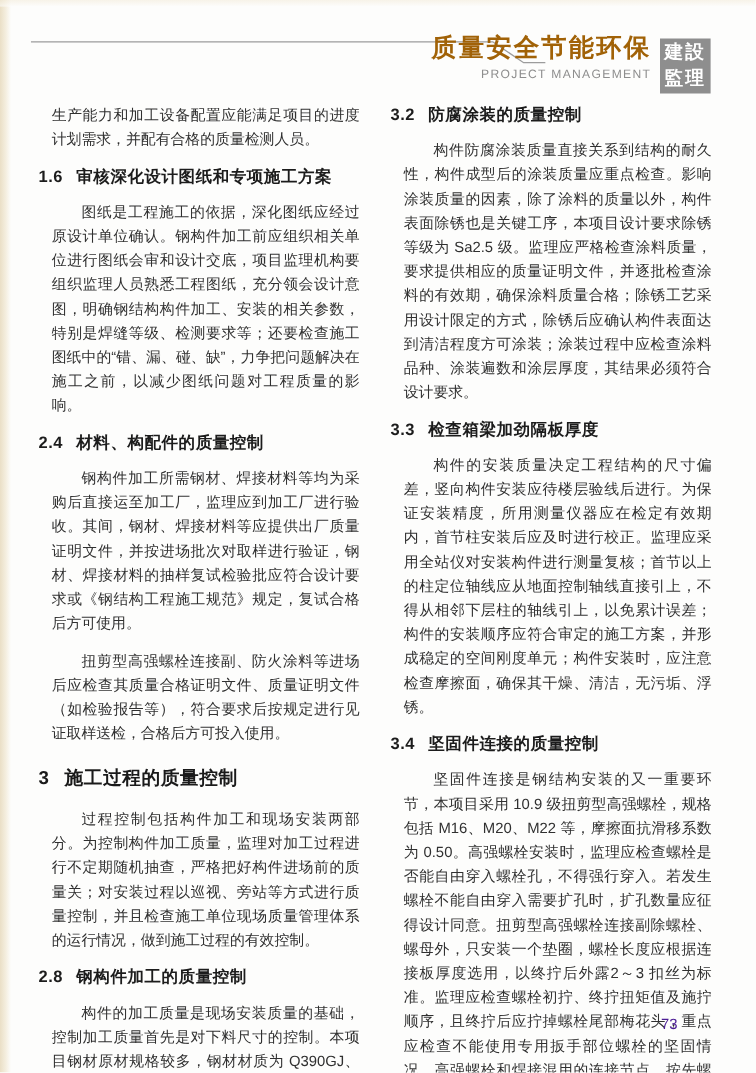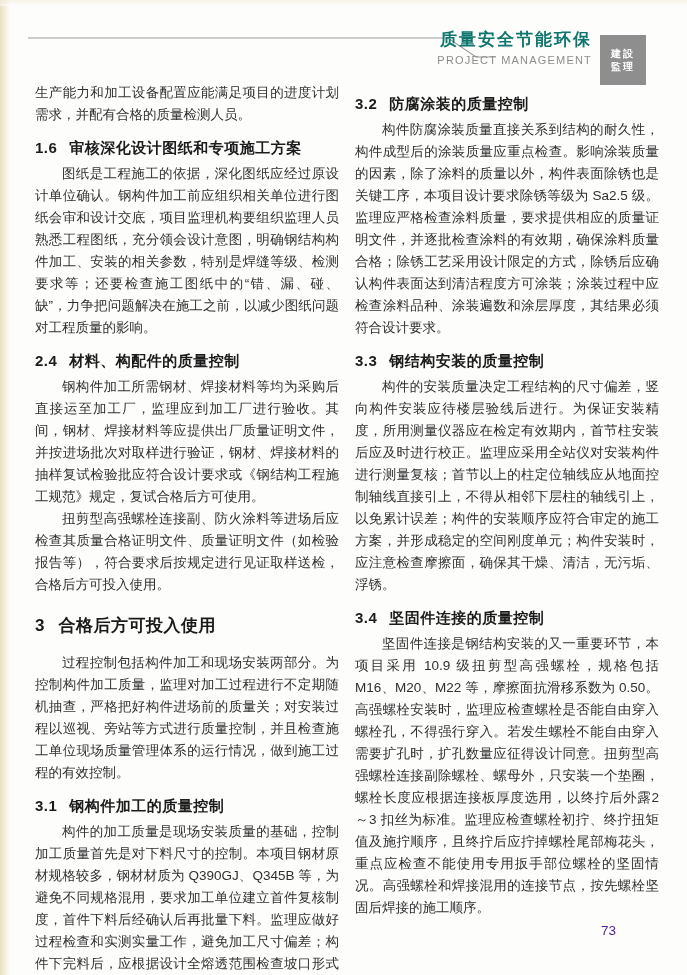--- a/index.html
+++ b/index.html
@@ -15,37 +15,37 @@
     background:linear-gradient(to right,#eadfc6,#f5efe0 55%,#fdfdfc);
   }
   .scan-edge-top{
     position:absolute;left:0;top:0;width:687px;height:6px;
     background:linear-gradient(to bottom,#f3ecdb,#fdfdfc);
     opacity:.6;
   }
   
   .hdr-rule{position:absolute;left:28px;top:36px;width:468px;height:26px;}
   .hdr-titles{position:absolute;right:95px;top:28px;text-align:right;}
-  .hdr-cn{font-size:17px;font-weight:bold;color:#0f766e;letter-spacing:2px;}
+  .hdr-cn{font-size:23px;font-weight:bold;color:#a16207;letter-spacing:2px;}
   .hdr-en{font-size:11px;color:#8d8d8d;letter-spacing:1.2px;margin-top:3px;}
   .logo{
     position:absolute;left:600px;top:35px;width:46px;height:50px;
     background:#8e8e8e;color:#fff;
     display:flex;flex-direction:column;align-items:center;justify-content:center;
     font-family:"Liberation Serif","DejaVu Serif",serif;
-    font-size:10px;font-weight:bold;line-height:1.35;letter-spacing:2px;
+    font-size:17px;font-weight:bold;line-height:1.35;letter-spacing:2px;
   }
   
   .content{
     position:absolute;left:35px;top:82px;width:624px;
     display:flex;gap:16px;
   }
   .col{width:304px;}
   p.para{
-    margin:0;font-size:13.5px;line-height:22px;text-align:justify;
+    margin:12px;font-size:13.5px;line-height:22px;text-align:justify;
     text-indent:2em;color:#303030;
   }
   p.para.cont{text-indent:0;}
   .h2{
     margin:13px 0 5px 0;font-size:15px;font-weight:bold;color:#1c1c1c;
     letter-spacing:.5px;
   }
   .h1{
     margin:18px 0 15px 0;font-size:17px;font-weight:bold;color:#1a1a1a;
     letter-spacing:.5px;
@@ -81,36 +81,36 @@
     <div class="h2">
       <span class="num">1.6</span><span>审核深化设计图纸和专项施工方案</span>
     </div>
     <p class="para">图纸是工程施工的依据，深化图纸应经过原设计单位确认。钢构件加工前应组织相关单位进行图纸会审和设计交底，项目监理机构要组织监理人员熟悉工程图纸，充分领会设计意图，明确钢结构构件加工、安装的相关参数，特别是焊缝等级、检测要求等；还要检查施工图纸中的“错、漏、碰、缺”，力争把问题解决在施工之前，以减少图纸问题对工程质量的影响。</p>
     <div class="h2">
       <span class="num">2.4</span><span>材料、构配件的质量控制</span>
     </div>
     <p class="para">钢构件加工所需钢材、焊接材料等均为采购后直接运至加工厂，监理应到加工厂进行验收。其间，钢材、焊接材料等应提供出厂质量证明文件，并按进场批次对取样进行验证，钢材、焊接材料的抽样复试检验批应符合设计要求或《钢结构工程施工规范》规定，复试合格后方可使用。</p>
     <p class="para">扭剪型高强螺栓连接副、防火涂料等进场后应检查其质量合格证明文件、质量证明文件（如检验报告等），符合要求后按规定进行见证取样送检，合格后方可投入使用。</p>
     <div class="h1">
-      <span class="num">3</span><span>合格后方可投入使用</span>
+      <span class="num">3</span><span>施工过程的质量控制</span>
     </div>
     <p class="para">过程控制包括构件加工和现场安装两部分。为控制构件加工质量，监理对加工过程进行不定期随机抽查，严格把好构件进场前的质量关；对安装过程以巡视、旁站等方式进行质量控制，并且检查施工单位现场质量管理体系的运行情况，做到施工过程的有效控制。</p>
     <div class="h2">
-      <span class="num">3.1</span><span>钢构件加工的质量控制</span>
+      <span class="num">2.8</span><span>钢构件加工的质量控制</span>
     </div>
     <p class="para">构件的加工质量是现场安装质量的基础，控制加工质量首先是对下料尺寸的控制。本项目钢材原材规格较多，钢材材质为 Q390GJ、Q345B 等，为避免不同规格混用，要求加工单位建立首件复核制度，首件下料后经确认后再批量下料。监理应做好过程检查和实测实量工作，避免加工尺寸偏差；构件下完料后，应根据设计全熔透范围检查坡口形式及角度，检查箱梁加劲隔板厚度；若采用部件拼接，应严格检查翼缘板拼接缝和腹板拼接缝的间距、翼缘板拼接长度和腹</p>
   </div>
 
   <div class="col">
     <div class="h2">
       <span class="num">3.2</span><span>防腐涂装的质量控制</span>
     </div>
     <p class="para">构件防腐涂装质量直接关系到结构的耐久性，构件成型后的涂装质量应重点检查。影响涂装质量的因素，除了涂料的质量以外，构件表面除锈也是关键工序，本项目设计要求除锈等级为 Sa2.5 级。监理应严格检查涂料质量，要求提供相应的质量证明文件，并逐批检查涂料的有效期，确保涂料质量合格；除锈工艺采用设计限定的方式，除锈后应确认构件表面达到清洁程度方可涂装；涂装过程中应检查涂料品种、涂装遍数和涂层厚度，其结果必须符合设计要求。</p>
     <div class="h2">
-      <span class="num">3.3</span><span>钢结构安装的质量控制</span>
+      <span class="num">3.3</span><span>检查箱梁加劲隔板厚度</span>
     </div>
     <p class="para">构件的安装质量决定工程结构的尺寸偏差，竖向构件安装应待楼层验线后进行。为保证安装精度，所用测量仪器应在检定有效期内，首节柱安装后应及时进行校正。监理应采用全站仪对安装构件进行测量复核；首节以上的柱定位轴线应从地面控制轴线直接引上，不得从相邻下层柱的轴线引上，以免累计误差；构件的安装顺序应符合审定的施工方案，并形成稳定的空间刚度单元；构件安装时，应注意检查摩擦面，确保其干燥、清洁，无污垢、浮锈。</p>
     <div class="h2">
       <span class="num">3.4</span><span>坚固件连接的质量控制</span>
     </div>
     <p class="para">坚固件连接是钢结构安装的又一重要环节，本项目采用 10.9 级扭剪型高强螺栓，规格包括 M16、M20、M22 等，摩擦面抗滑移系数为 0.50。高强螺栓安装时，监理应检查螺栓是否能自由穿入螺栓孔，不得强行穿入。若发生螺栓不能自由穿入需要扩孔时，扩孔数量应征得设计同意。扭剪型高强螺栓连接副除螺栓、螺母外，只安装一个垫圈，螺栓长度应根据连接板厚度选用，以终拧后外露2～3 扣丝为标准。监理应检查螺栓初拧、终拧扭矩值及施拧顺序，且终拧后应拧掉螺栓尾部梅花头，重点应检查不能使用专用扳手部位螺栓的坚固情况。高强螺栓和焊接混用的连接节点，按先螺栓坚固后焊接的施工顺序。</p>
 
   </div>
 
 </div>

